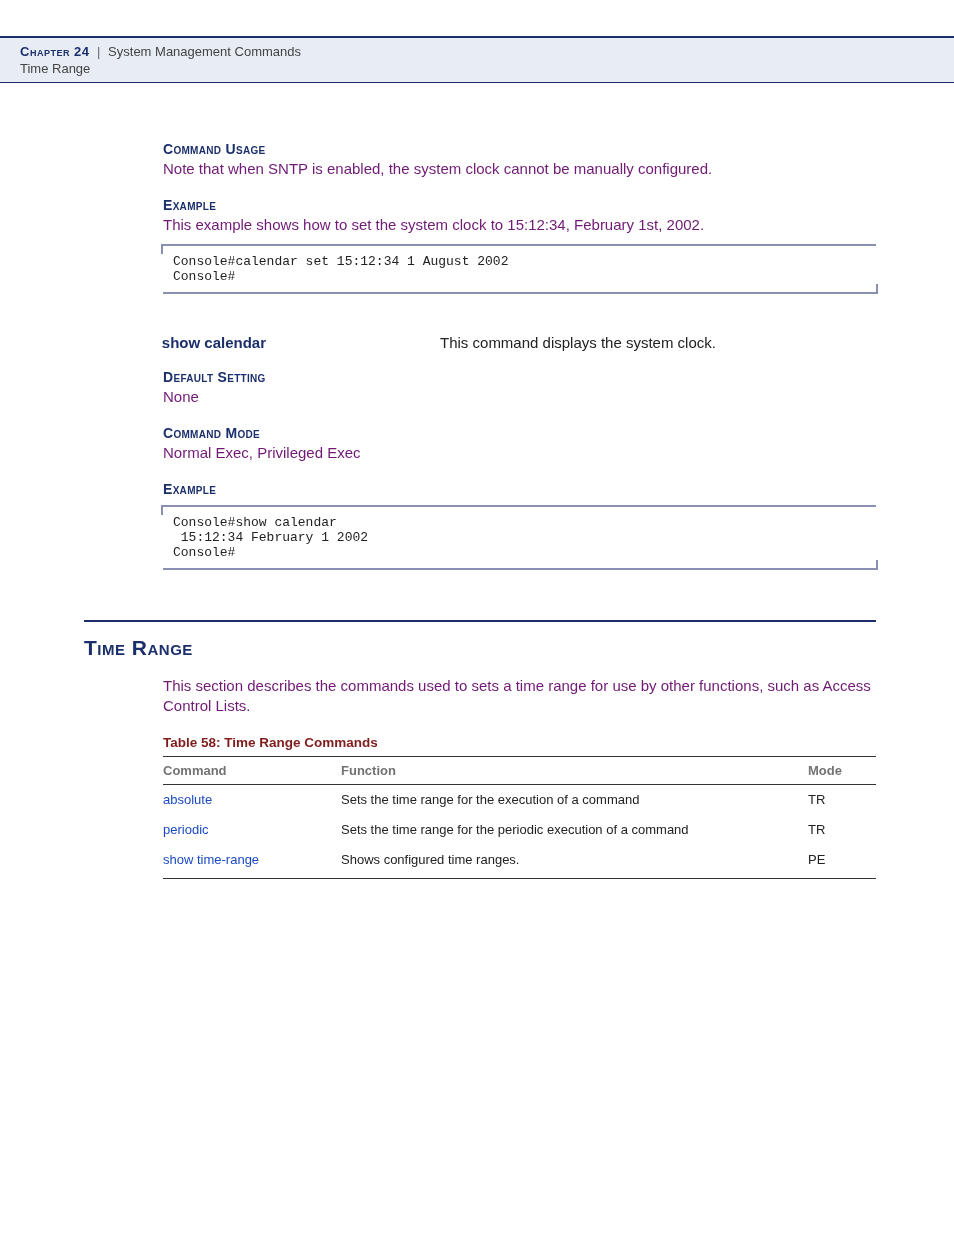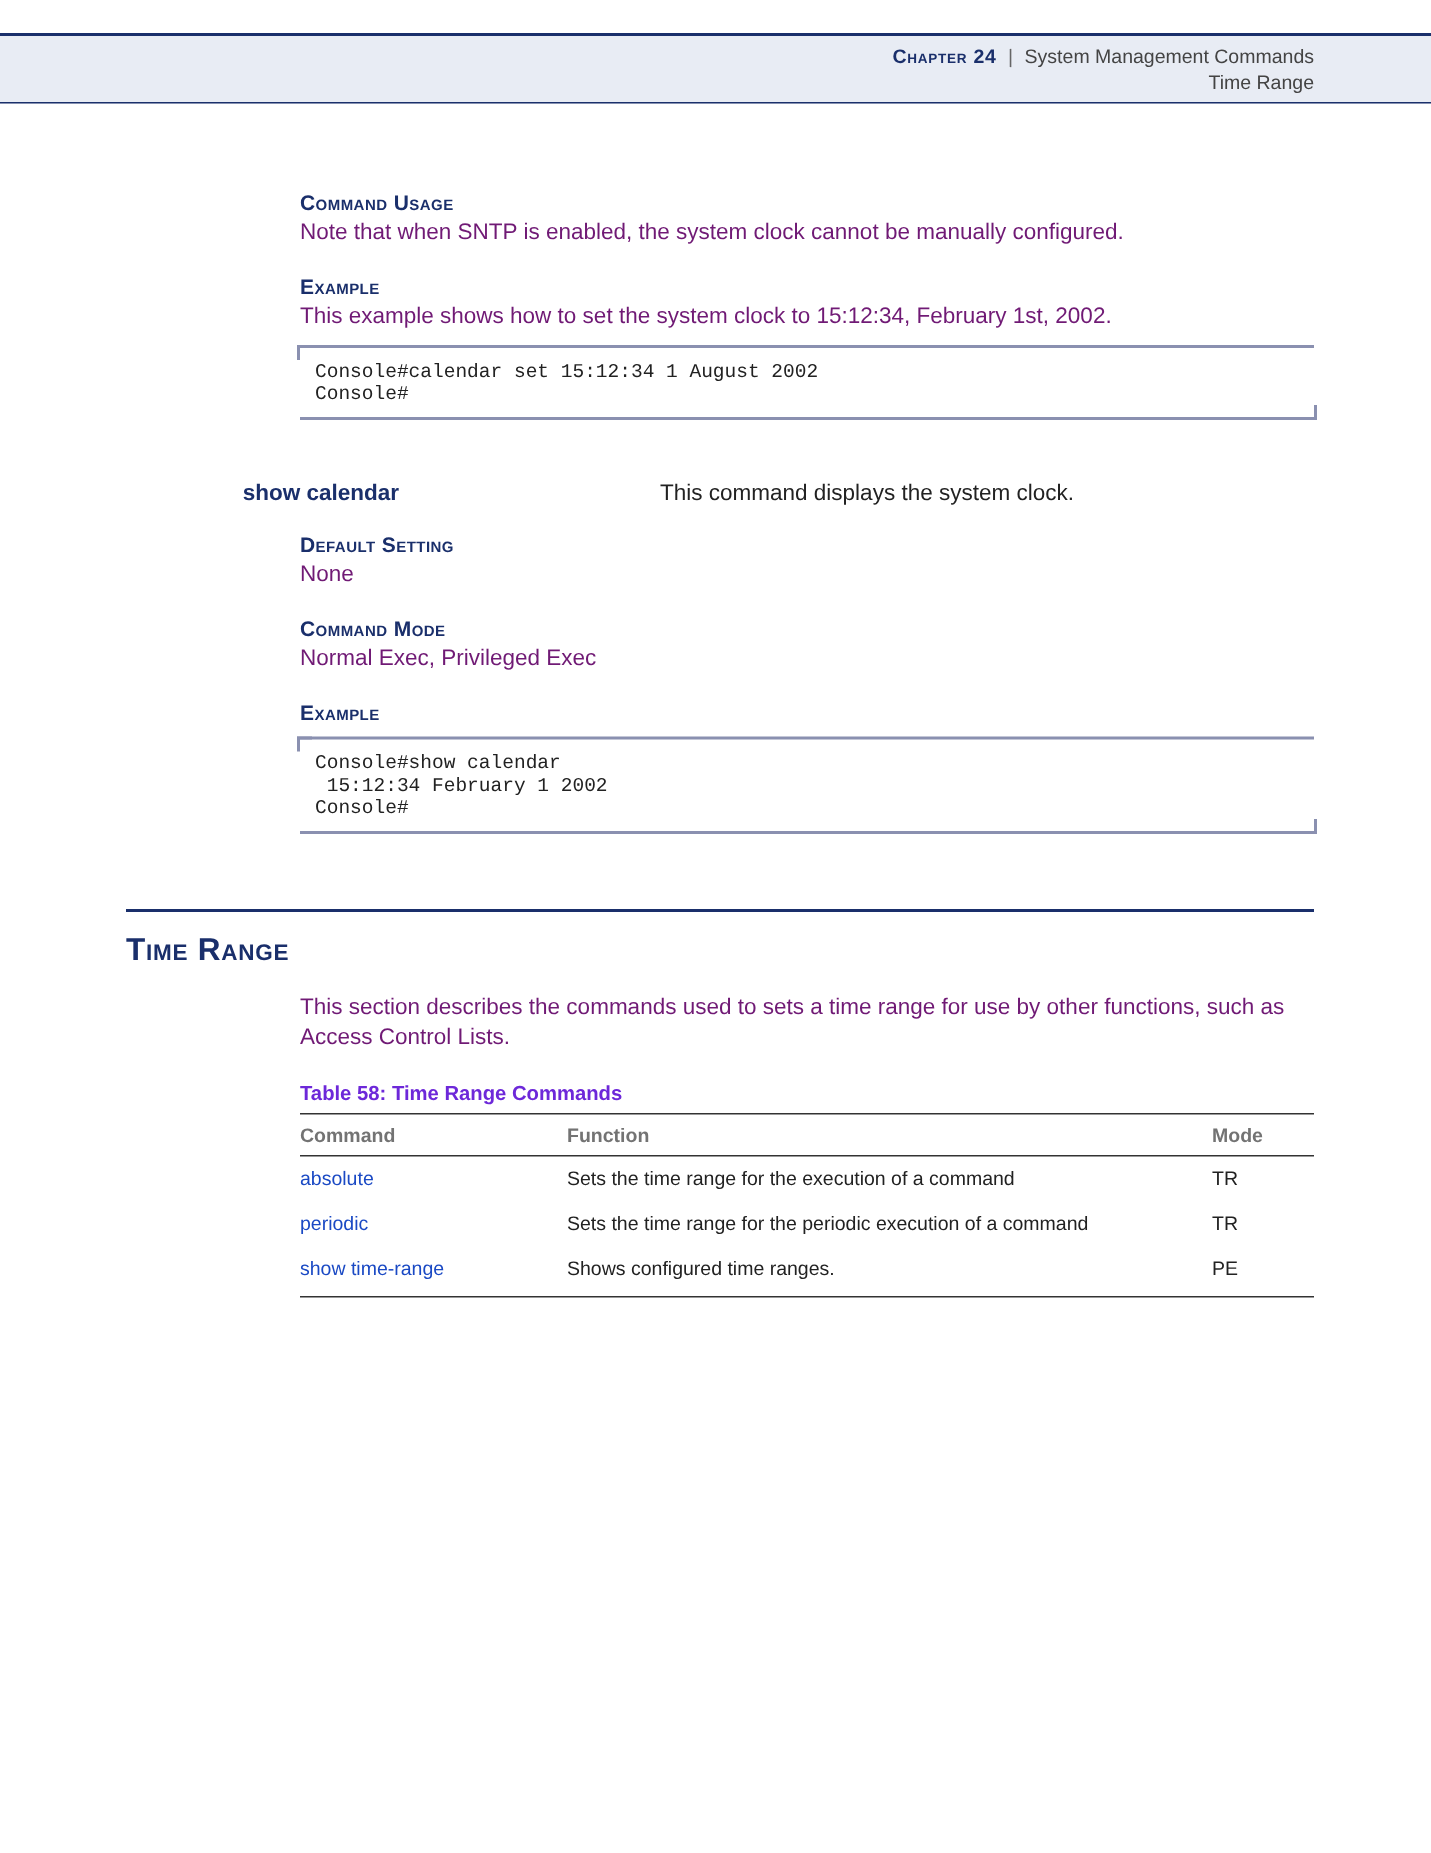--- a/index.html
+++ b/index.html
@@ -9,24 +9,23 @@
     font-size: 14px;
     color: #333;
     background: #fff;
     width: 954px;
   }
   .header-band {
     background: #e8ecf4;
     border-top: 2px solid #1a2f6b;
     border-bottom: 1px solid #1a2f6b;
     padding: 6px 78px 6px 20px;
-    text-align: right;
     font-size: 13px;
     color: #444;
-    margin-top: 22px;
+    margin-top: 36px;
   }
   .header-band .chapter {
     font-weight: bold;
     color: #1a2f6b;
     font-variant: small-caps;
     letter-spacing: 0.5px;
   }
   .header-band .sep {
     color: #666;
     padding: 0 4px;
@@ -48,21 +47,21 @@
     margin-top: 18px;
     margin-bottom: 2px;
   }
   .body-text {
     font-size: 15px;
     line-height: 1.35;
     color: #701a75;
     margin: 0 0 6px 0;
   }
   .content-col {
-    margin-left: 116px;
+    margin-left: 79px;
   }
   .code-block {
     border-top: 2px solid #8a90b0;
     border-bottom: 2px solid #8a90b0;
     padding: 8px 10px;
     font-family: "Courier New", monospace;
     font-size: 13px;
     white-space: pre;
     color: #222;
     margin: 8px 0 20px 0;
@@ -114,21 +113,21 @@
     margin-top: 50px;
     padding-top: 14px;
     color: #1a2f6b;
     font-weight: bold;
     font-variant: small-caps;
     font-size: 21px;
     letter-spacing: 0.5px;
     margin-bottom: 16px;
   }
   .table-caption {
-    color: #6d28d9;
+    color: #7f1d1d;
     font-weight: bold;
     font-size: 13.5px;
     margin-top: 18px;
     margin-bottom: 6px;
   }
   table.cmd-table {
     width: 100%;
     border-collapse: collapse;
     font-size: 13px;
   }

